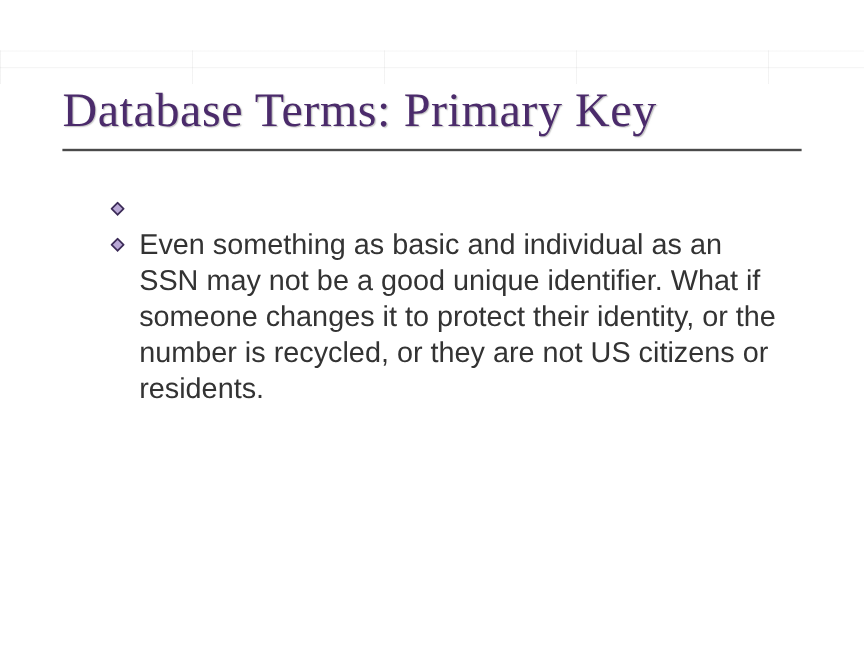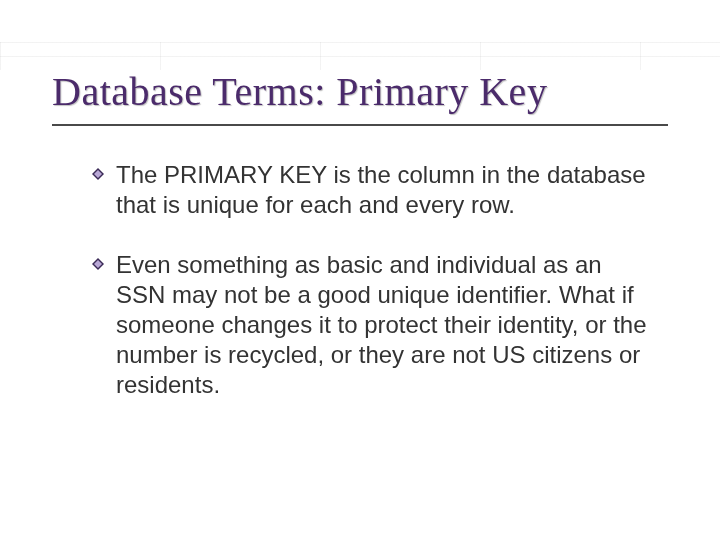--- a/index.html
+++ b/index.html
@@ -82,21 +82,20 @@
 
   <div class="body">
 
     <div class="item">
       <span class="bullet">
         <svg width="12" height="12" viewBox="0 0 12 12">
           <polygon points="6,0 12,6 6,12 0,6" fill="#3b2a57"></polygon>
           <polygon points="6,2 10,6 6,10 2,6" fill="#b9a8d6"></polygon>
         </svg>
       </span>
-      <span>The PRIMARY KEY is the column in the database that is unique for each and every row.</span>
     </div>
 
     <div class="item">
       <span class="bullet">
         <svg width="12" height="12" viewBox="0 0 12 12">
           <polygon points="6,0 12,6 6,12 0,6" fill="#3b2a57"></polygon>
           <polygon points="6,2 10,6 6,10 2,6" fill="#b9a8d6"></polygon>
         </svg>
       </span>
       <span>Even something as basic and individual as an SSN may not be a good unique identifier.  What if someone changes it to protect their identity, or the number is recycled, or they are not US citizens or residents.</span>

